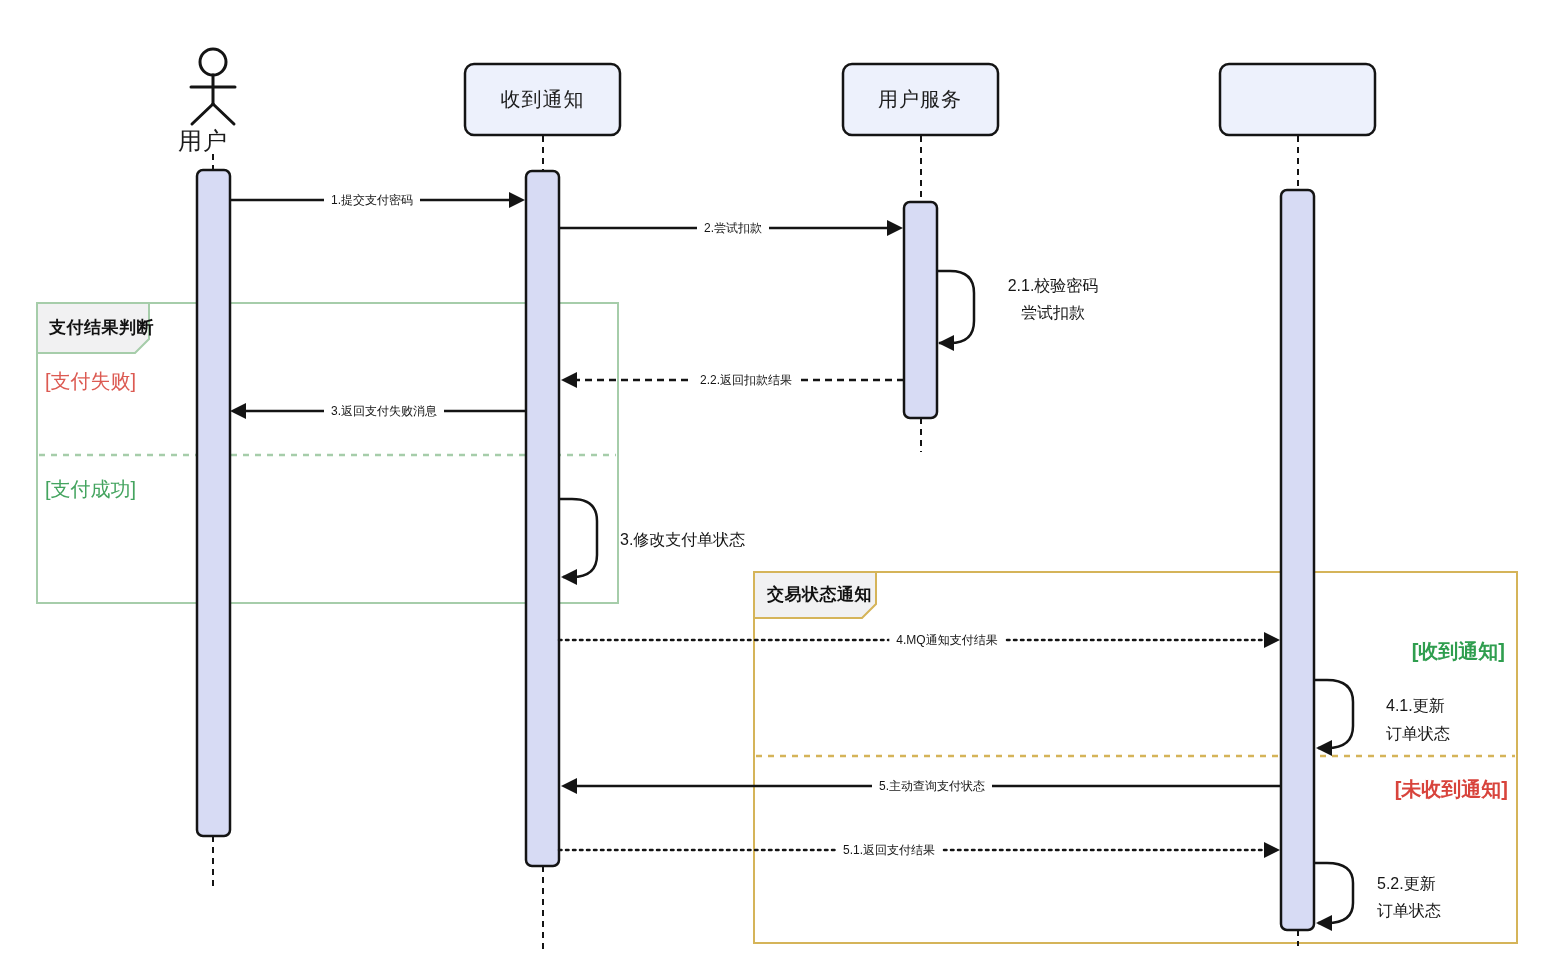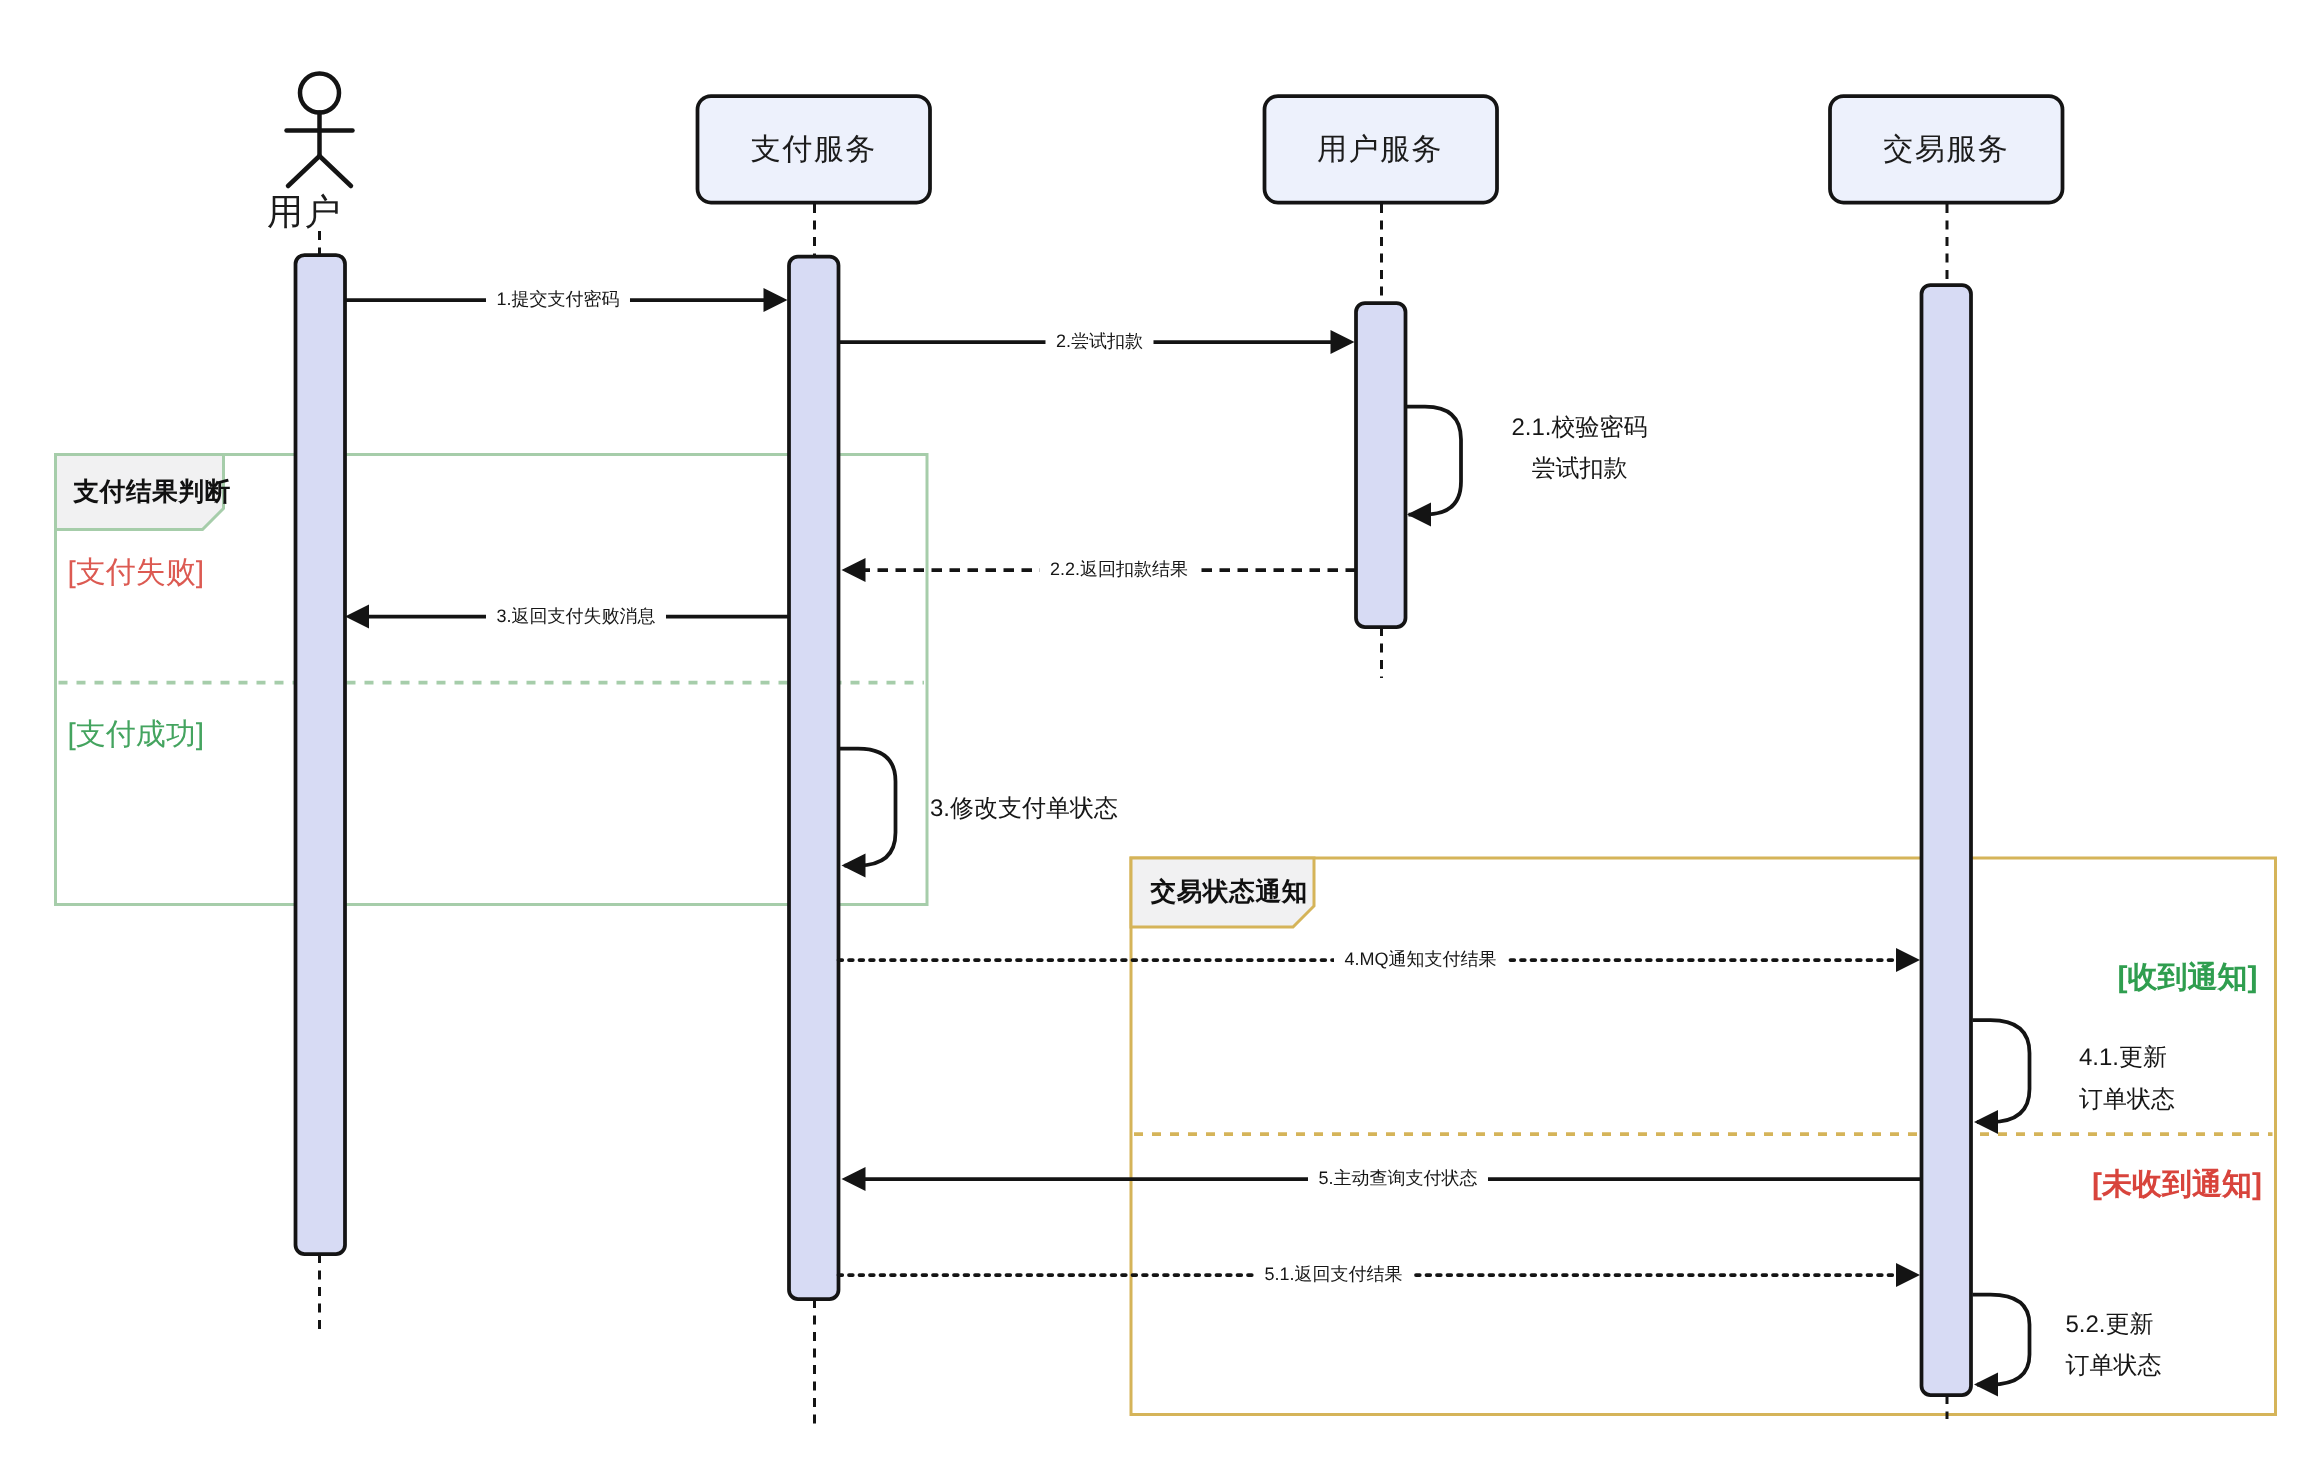--- a/index.html
+++ b/index.html
@@ -136,23 +136,22 @@
       </g>
 
       <g>
         <path d="M1315,863 h12 q26,0 26,20 v20 q0,20 -26,20 h-9"></path>
         <polygon points="1316,923 1332,915 1332,931" fill="#141414" stroke="none"></polygon>
       </g>
     </g>
   </svg>
 
   <div class="actor-label" style="left:178px;top:125px;width:70px;">用户</div>
-  <div class="participant-label" style="left:465px;top:64px;width:155px;height:71px;">支付服务</div>
+  <div class="participant-label" style="left:465px;top:64px;width:155px;height:71px;">收到通知</div>
   <div class="participant-label" style="left:843px;top:64px;width:154px;height:71px;">用户服务</div>
-  <div class="participant-label" style="left:1220px;top:64px;width:155px;height:71px;">交易服务</div>
 
   <div class="frame-title" style="left:49px;top:316px;">支付结果判断</div>
   <div class="frame-title" style="left:767px;top:583px;">交易状态通知</div>
 
   <div class="guard red" style="left:45px;top:368px;">[支付失败]</div>
   <div class="guard green" style="left:45px;top:476px;">[支付成功]</div>
   <div class="guard deep-green bold" style="right:40px;top:638px;">[收到通知]</div>
   <div class="guard deep-red bold" style="right:37px;top:776px;">[未收到通知]</div>
 
   <div class="msg-label" style="left:372px;top:200px;">1.提交支付密码</div>

